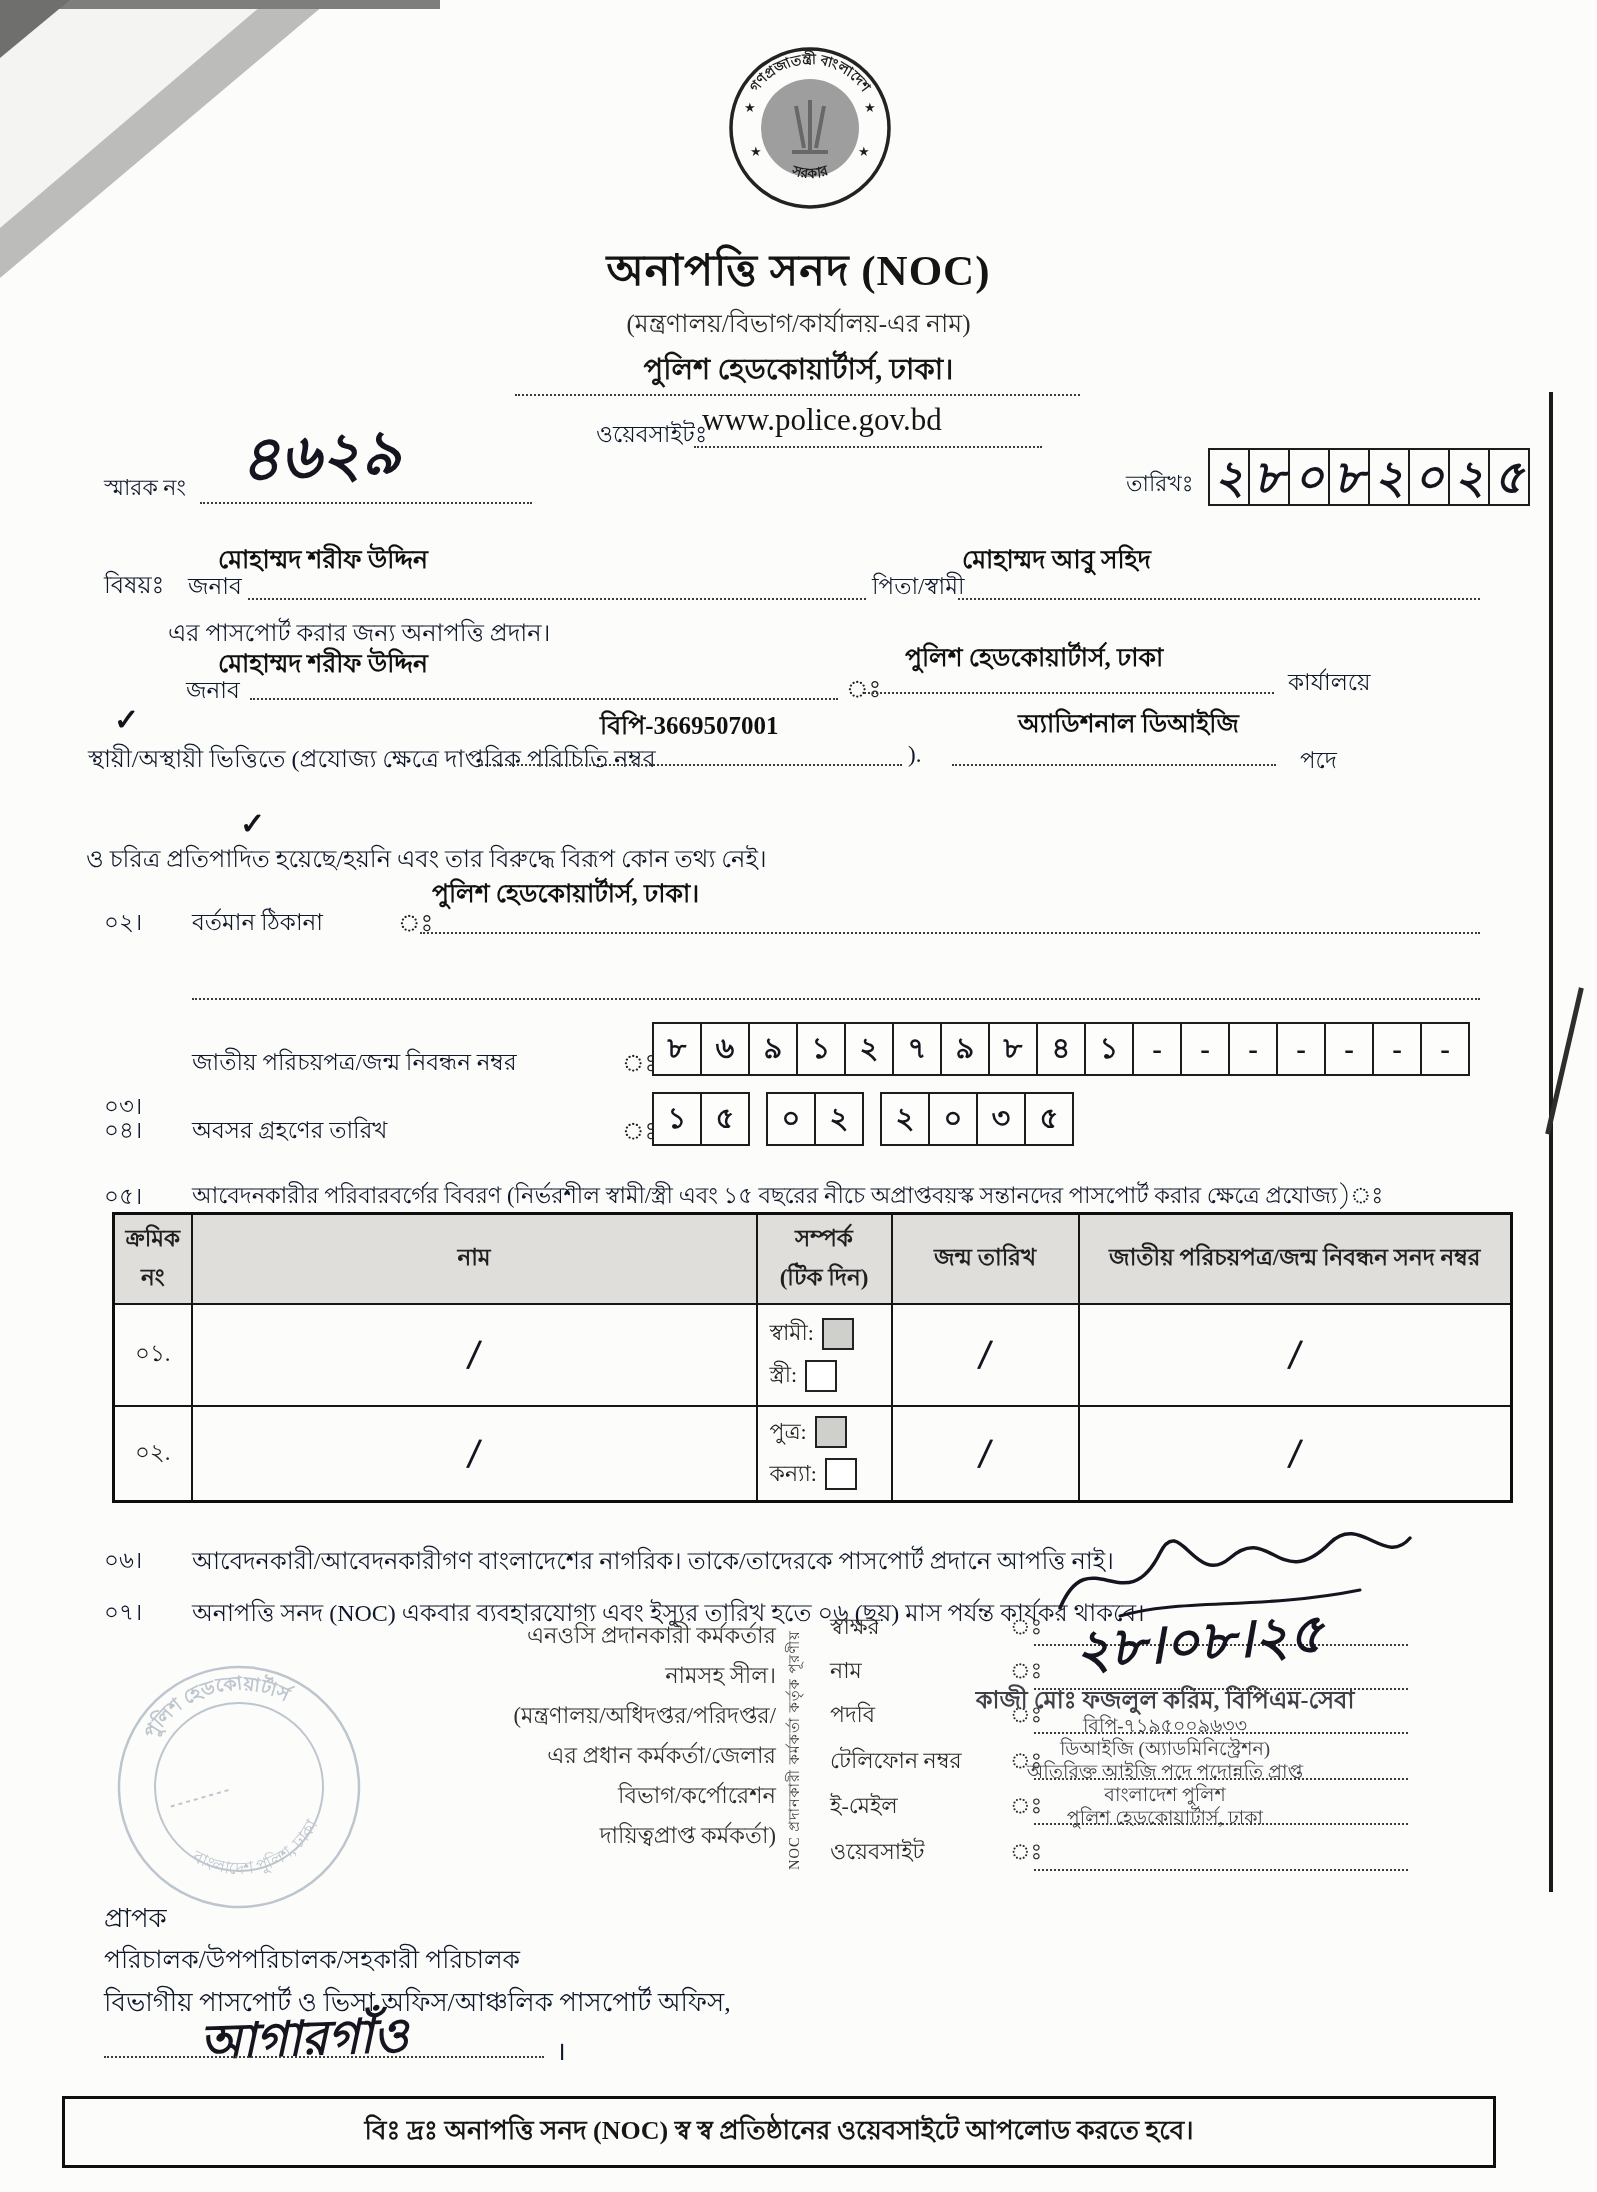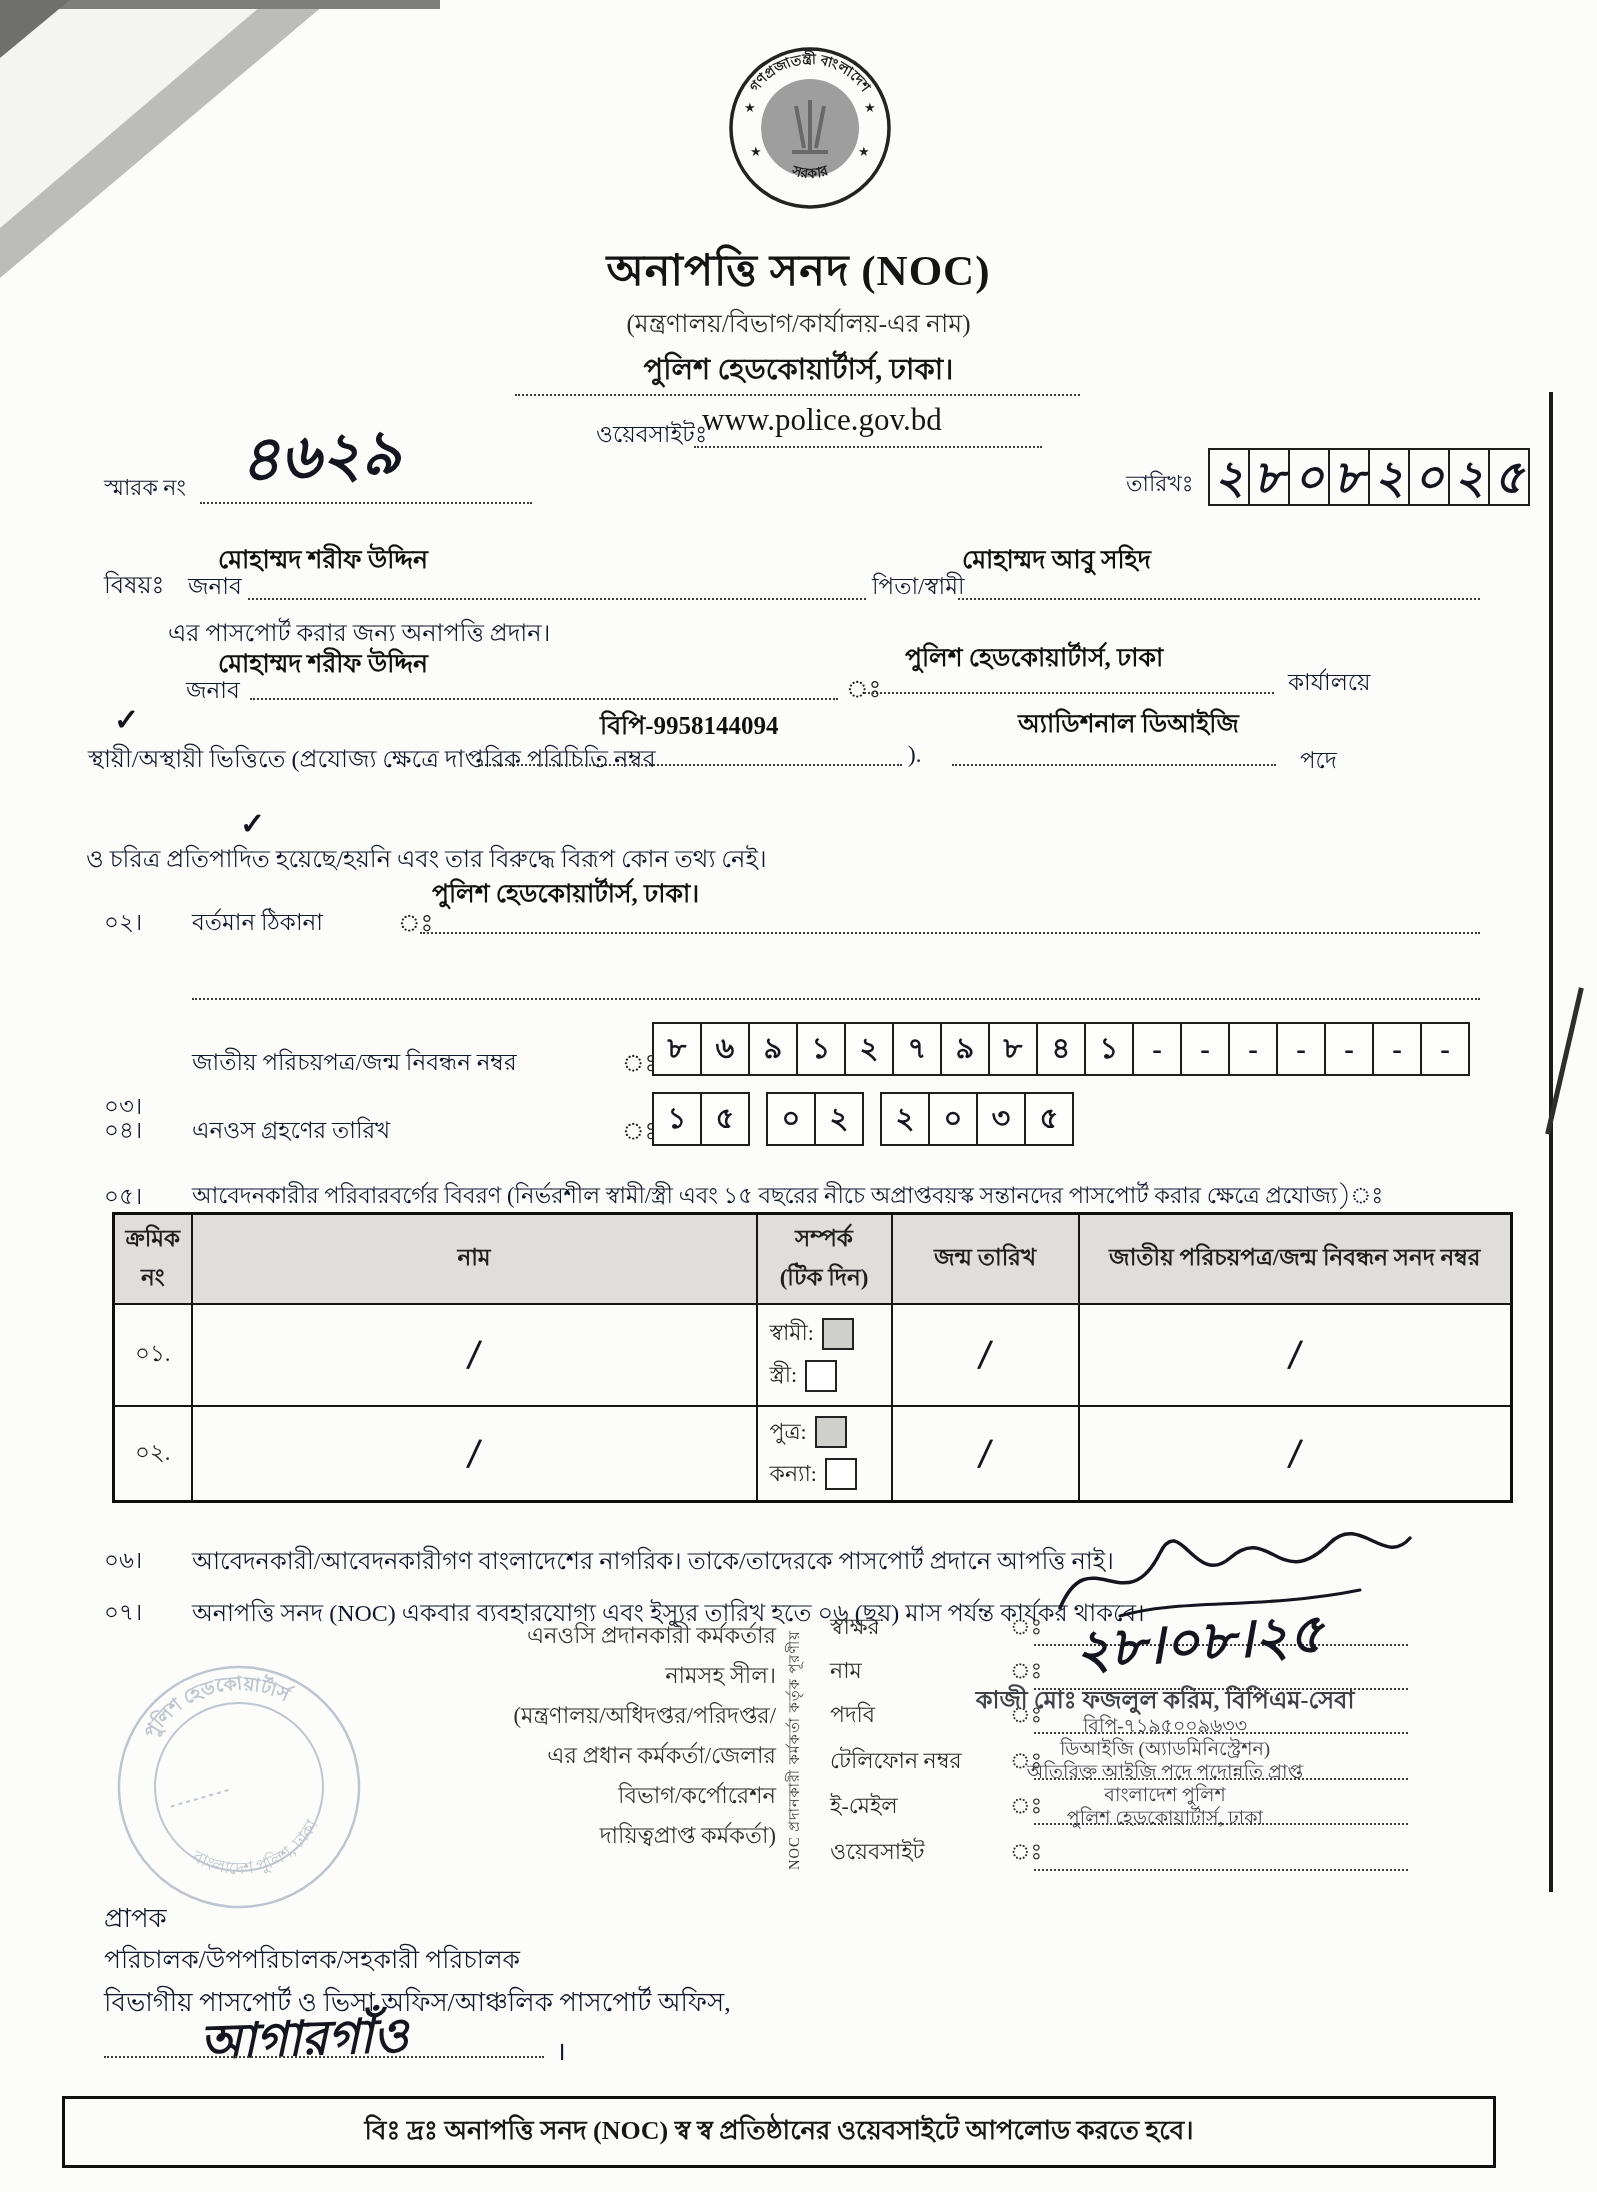--- a/index.html
+++ b/index.html
@@ -120,21 +120,21 @@
   <div class="t" style="left:186px;top:672px;">জনাব</div>
   <div class="typed" style="left:218px;top:644px;">মোহাম্মদ শরীফ উদ্দিন</div>
   <div class="dots" style="left:250px;top:698px;width:588px;"></div>
   <div class="colon" style="left:846px;top:670px;">ঃ</div>
   <div class="typed" style="left:905px;top:638px;">পুলিশ হেডকোয়ার্টার্স, ঢাকা</div>
   <div class="dots" style="left:864px;top:692px;width:410px;"></div>
   <div class="t" style="left:1288px;top:664px;">কার্যালয়ে</div>
 
   <div class="check" style="left:114px;top:702px;">✓</div>
   <div class="t" style="left:88px;top:740px;font-size:24px;">স্থায়ী/অস্থায়ী ভিত্তিতে (প্রযোজ্য ক্ষেত্রে দাপ্তরিক পরিচিতি নম্বর</div>
-  <div class="typed" style="left:600px;top:706px;">বিপি-9958144094</div>
+  <div class="typed" style="left:600px;top:706px;">বিপি-3669507001</div>
   <div class="dots" style="left:478px;top:764px;width:424px;"></div>
   <div class="t" style="left:908px;top:742px;">).</div>
   <div class="typed" style="left:1018px;top:704px;">অ্যাডিশনাল ডিআইজি</div>
   <div class="dots" style="left:952px;top:764px;width:324px;"></div>
   <div class="t" style="left:1300px;top:742px;">পদে</div>
 
   <div class="check" style="left:240px;top:806px;">✓</div>
   <div class="t" style="left:86px;top:840px;font-size:24px;">ও চরিত্র প্রতিপাদিত হয়েছে/হয়নি এবং তার বিরুদ্ধে বিরূপ কোন তথ্য নেই।</div>
 
   <div class="t" style="left:104px;top:904px;">০২।</div>
@@ -161,21 +161,21 @@
     <div class="box">-</div>
     <div class="box">-</div>
     <div class="box">-</div>
     <div class="box">-</div>
     <div class="box">-</div>
     <div class="box">-</div>
     <div class="box">-</div>
   </div>
 
   <div class="t" style="left:104px;top:1112px;">০৪।</div>
-  <div class="t" style="left:192px;top:1112px;">এনওস গ্রহণের তারিখ</div>
+  <div class="t" style="left:192px;top:1112px;">অবসর গ্রহণের তারিখ</div>
   <div class="colon" style="left:622px;top:1112px;">ঃ</div>
   <div class="boxrow" style="left:652px;top:1092px;">
     <div class="box">১</div>
     <div class="box">৫</div>
     <div class="gap"></div>
     <div class="box">০</div>
     <div class="box">২</div>
     <div class="gap"></div>
     <div class="box">২</div>
     <div class="box">০</div>

